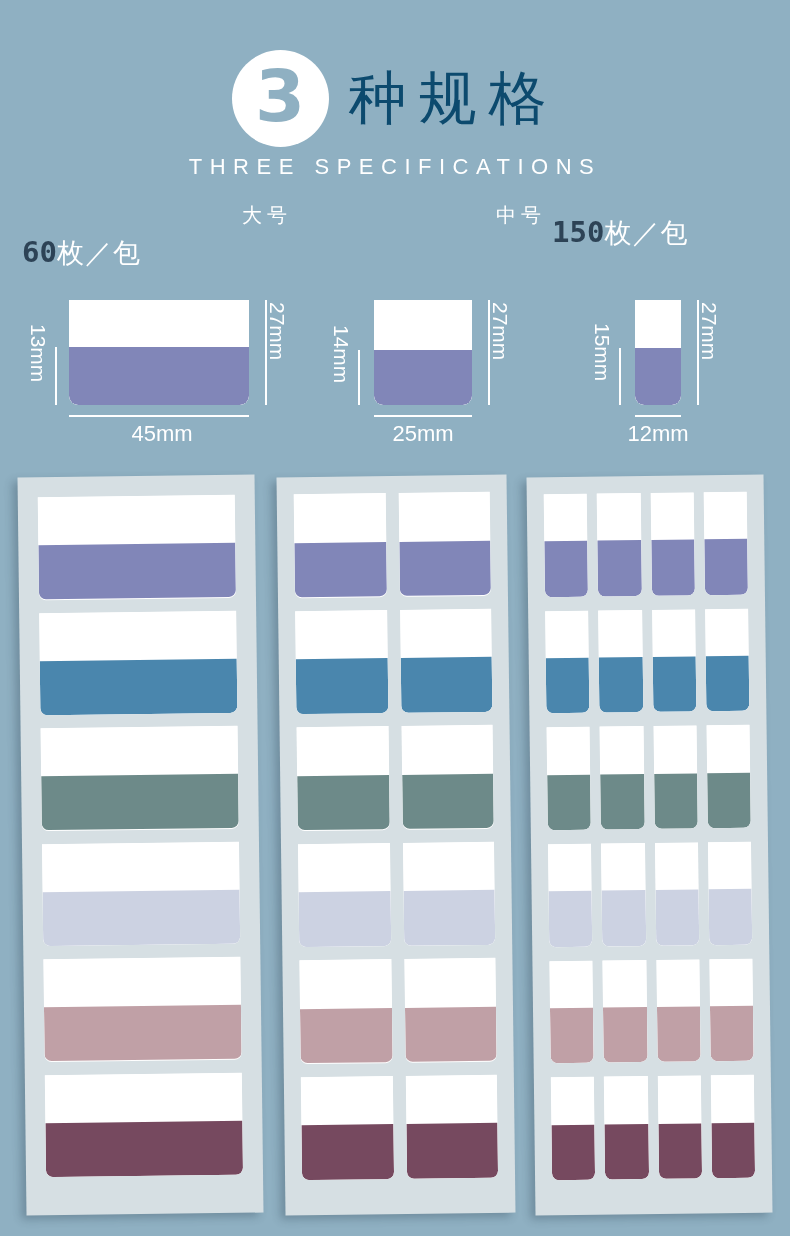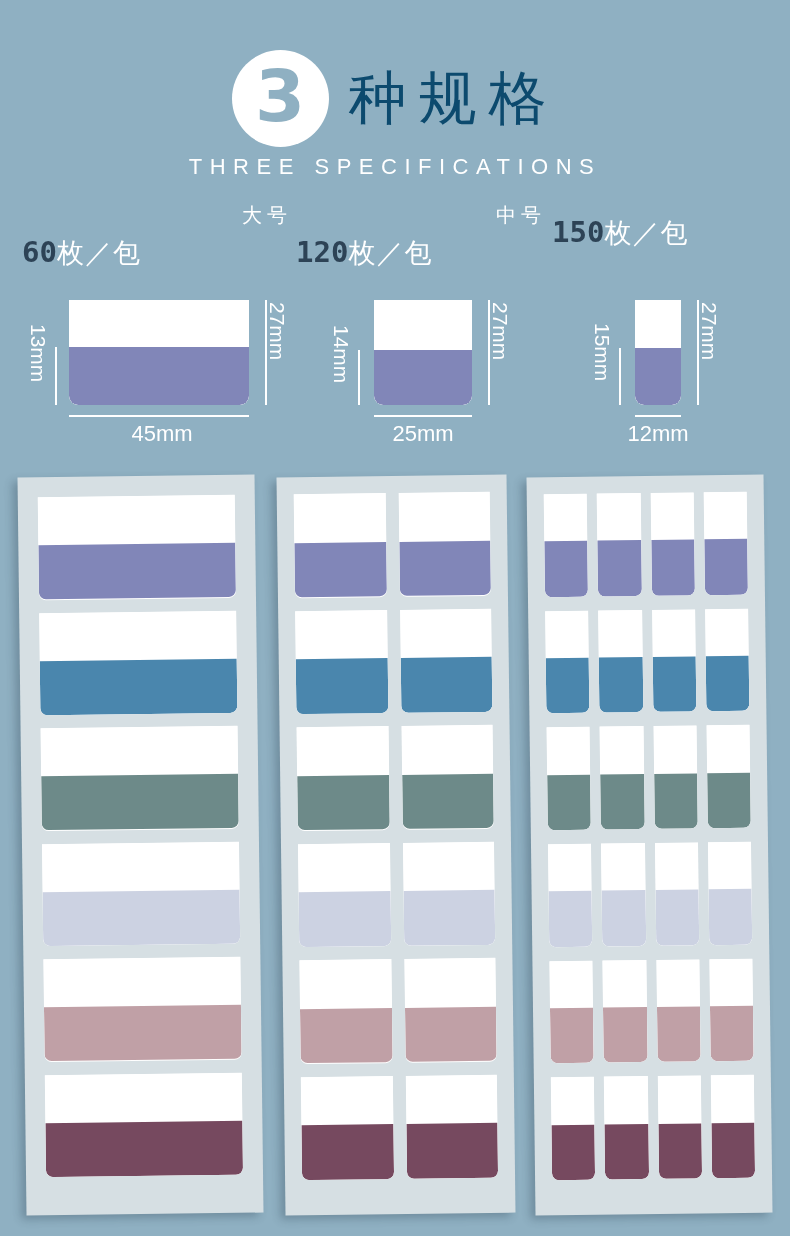--- a/index.html
+++ b/index.html
@@ -127,23 +127,20 @@
       <div class="vlabel" style="left:267px;top:5px;">27mm</div>
       <div class="vline" style="left:33px;top:50px;height:58px;"></div>
       <div class="vlabel" style="left:28px;top:27px;">13mm</div>
       <div class="hline" style="left:47px;top:118px;width:180px;"></div>
       <div class="hlabel" style="left:50px;top:124px;width:180px;">45mm</div>
     </div>
   </div>
 
   <div class="spec spec-b">
     <div class="spec-name">中号</div>
-    <div class="spec-count">
-      <span class="num">120</span><span class="cn">枚／包</span>
-    </div>
     <div class="diagram">
       <div class="tag" style="left:78px;top:3px;width:98px;height:105px;">
         <div class="top" style="height:50px;"></div>
         <div class="bot" style="height:55px;background:#8186b8;"></div>
       </div>
       <div class="vline" style="left:192px;top:3px;height:105px;"></div>
       <div class="vlabel" style="left:216px;top:5px;">27mm</div>
       <div class="vline" style="left:62px;top:53px;height:55px;"></div>
       <div class="vlabel" style="left:57px;top:28px;">14mm</div>
       <div class="hline" style="left:78px;top:118px;width:98px;"></div>

